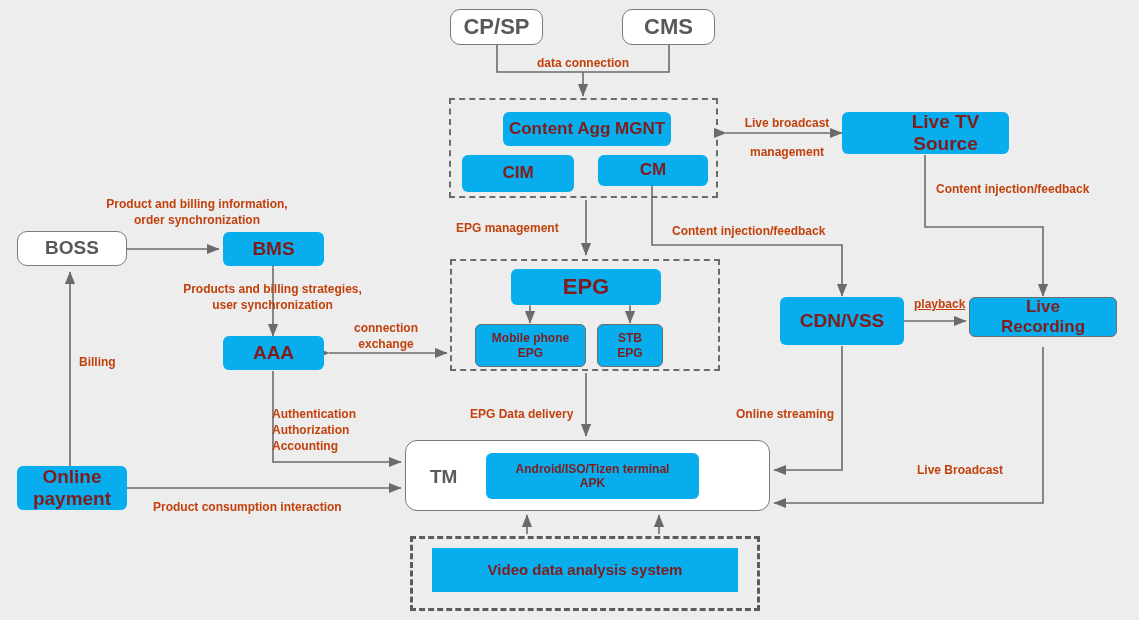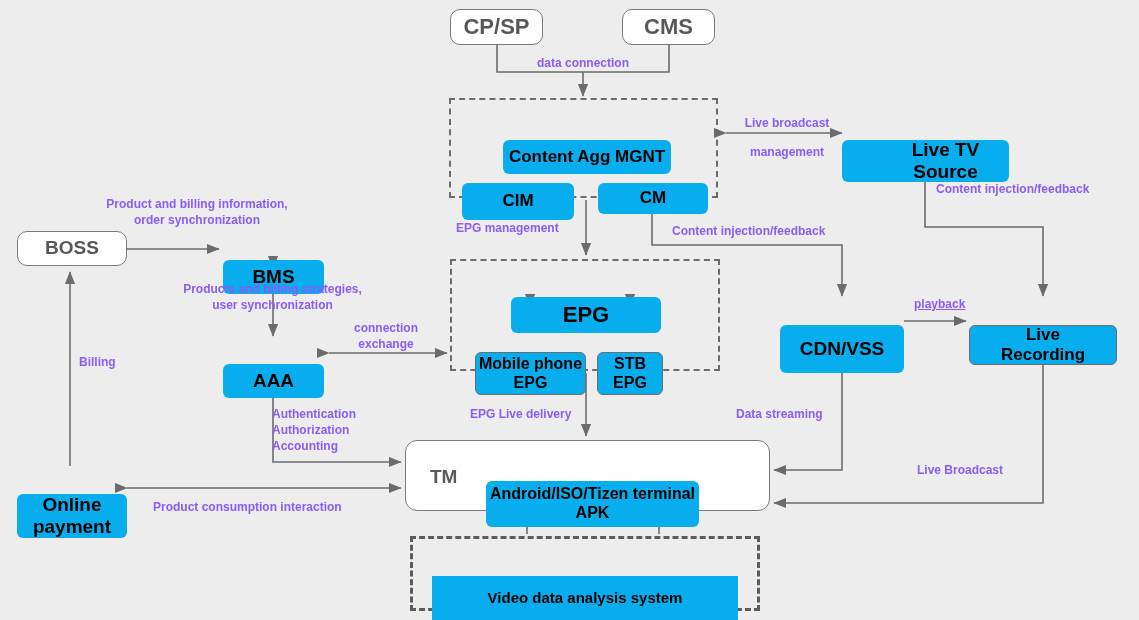--- a/index.html
+++ b/index.html
@@ -16,24 +16,23 @@
   .node{
     position:absolute;
     box-sizing:border-box;
     display:flex;align-items:center;justify-content:center;
     text-align:center;
     line-height:1.18;
   }
   
   .blue{
     background:#07ADEC;
-    color:#000000;
+    color:#7f1d1d;
     font-weight:bold;
     border-radius:6px;
-    margin-top:28px;
   }
   .blue.bordered{border:1.5px solid #6d6d6d;}
   .blue.sq{border-radius:0;}
   
   .white{
     background:#ffffff;
     color:#585858;
     font-weight:bold;
     border:1.5px solid #7a7a7a;
     border-radius:10px;
@@ -42,33 +41,33 @@
   .group{
     position:absolute;
     box-sizing:border-box;
     border:2px dashed #6b6b6b;
     background:transparent;
   }
   .group.thick{border:3px dashed #5c5c5c;}
 
   .label{
     position:absolute;
-    color:#8b5cf6;
+    color:#c2410c;
     font-size:12px;
     font-weight:bold;
     line-height:1.35;
     white-space:pre;
   }
   .label.center{text-align:center;}
 
   .f22{font-size:22px;}
   .f19{font-size:19px;}
   .f17{font-size:17px;}
   .f15{font-size:15px;}
-  .f14{font-size:16px;}
+  .f14{font-size:12px;}
 </style>
 </head>
 <body>
 
 <div id="canvas">
 
   <svg class="wires" viewBox="0 0 1139 620">
     <defs>
       <marker id="ah" markerWidth="9" markerHeight="9" refX="7.6" refY="3.2" orient="auto" markerUnits="strokeWidth">
         <path d="M0,0 L8,3.2 L0,6.4 z" fill="#6b6b6b"></path>
@@ -182,28 +181,28 @@
 
   <div class="label" style="left:153px;top:499px;width:260px;">Product consumption interaction</div>
 
   <div class="node blue f19" style="left:780px;top:297px;width:124px;height:48px;">CDN/VSS</div>
 
   <div class="node blue bordered f17" style="left:969px;top:297px;width:148px;height:40px;white-space:pre;">Live
 Recording</div>
 
   <div class="label" style="left:914px;top:296px;width:70px;text-decoration:underline;">playback</div>
 
-  <div class="label" style="left:736px;top:406px;width:120px;">Data streaming</div>
+  <div class="label" style="left:736px;top:406px;width:120px;">Online streaming</div>
 
   <div class="label" style="left:917px;top:462px;width:130px;">Live Broadcast</div>
 
   <div class="node white" style="left:405px;top:440px;width:365px;height:71px;border-radius:12px;justify-content:flex-start;"></div>
 
   <div class="label f19" style="left:430px;top:464px;width:60px;color:#5a5a5a;font-weight:bold;">TM</div>
 
   <div class="node blue f14" style="left:486px;top:453px;width:213px;height:46px;white-space:pre;">Android/ISO/Tizen terminal
 APK</div>
 
-  <div class="label" style="left:470px;top:406px;width:160px;">EPG Live delivery</div>
+  <div class="label" style="left:470px;top:406px;width:160px;">EPG Data delivery</div>
 
   <div class="node blue sq f15" style="left:432px;top:548px;width:306px;height:44px;">Video data analysis system</div>
 
 </div>
 
 </body></html>

